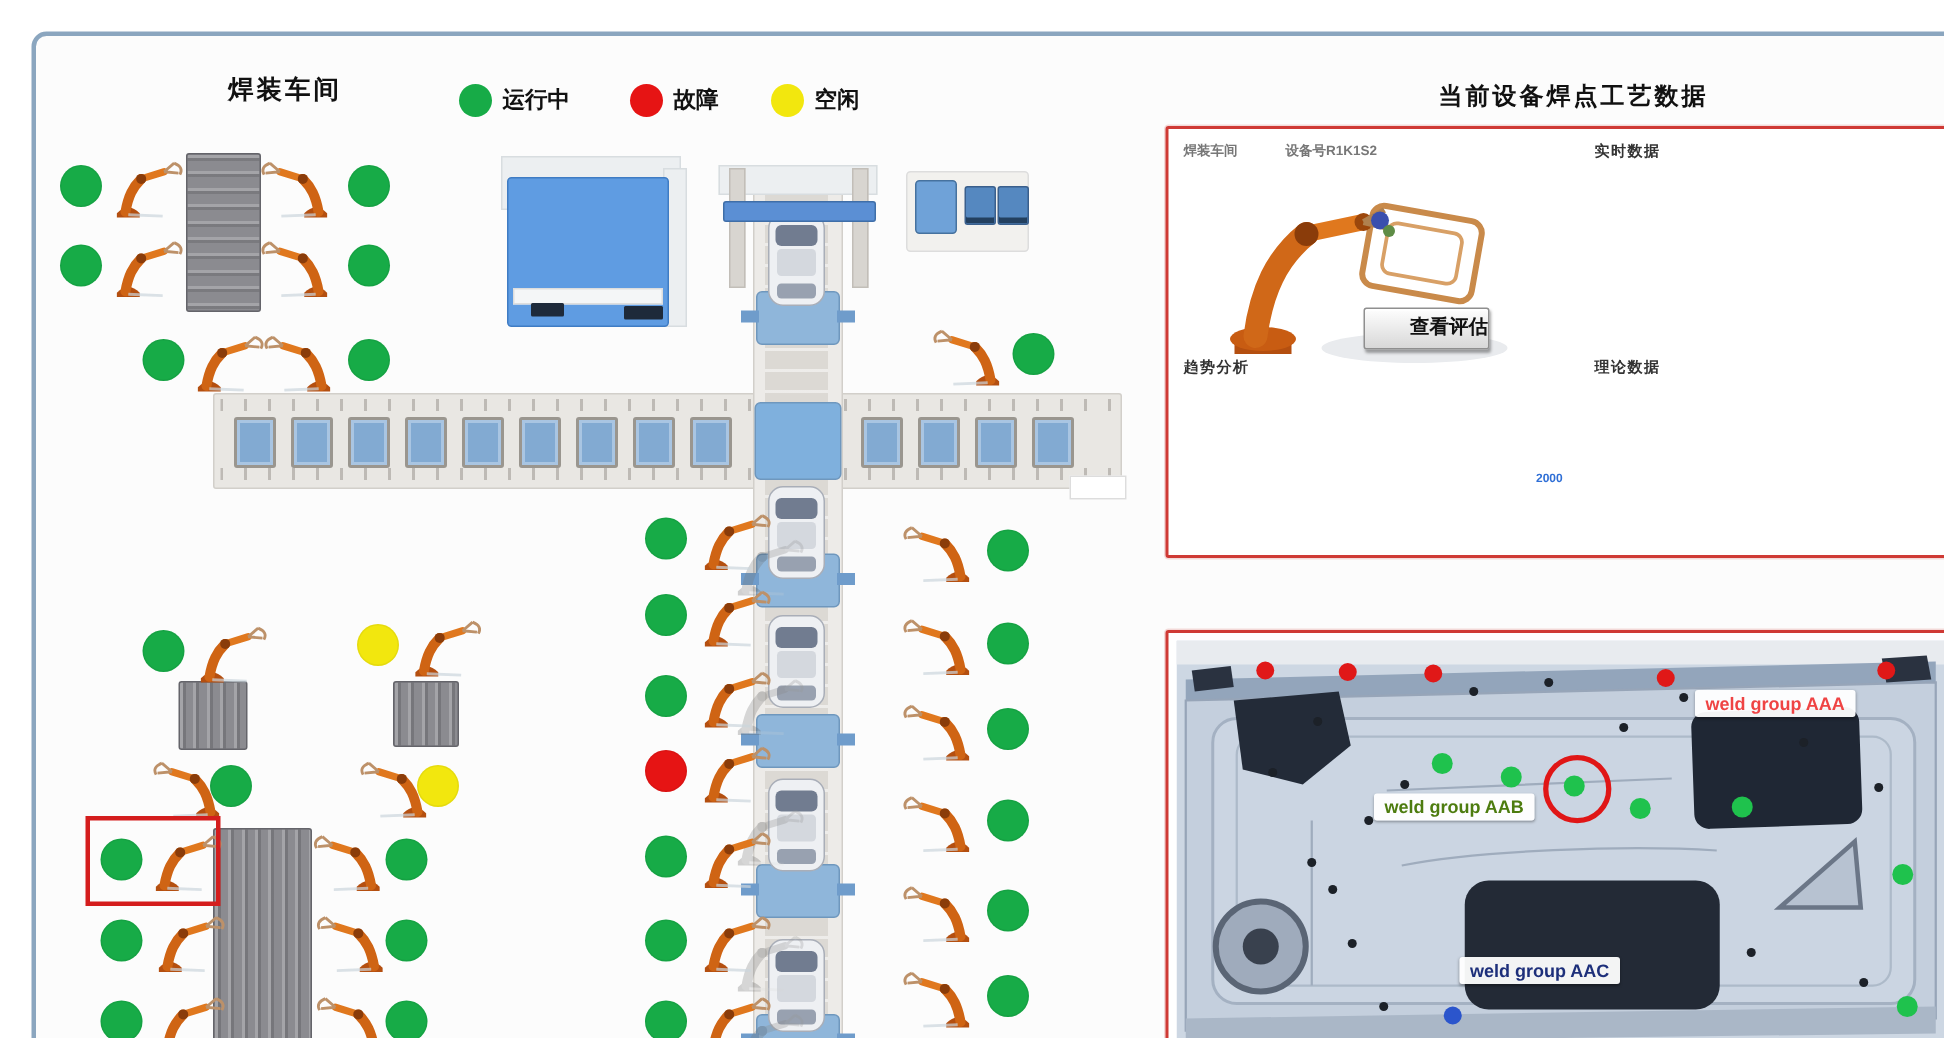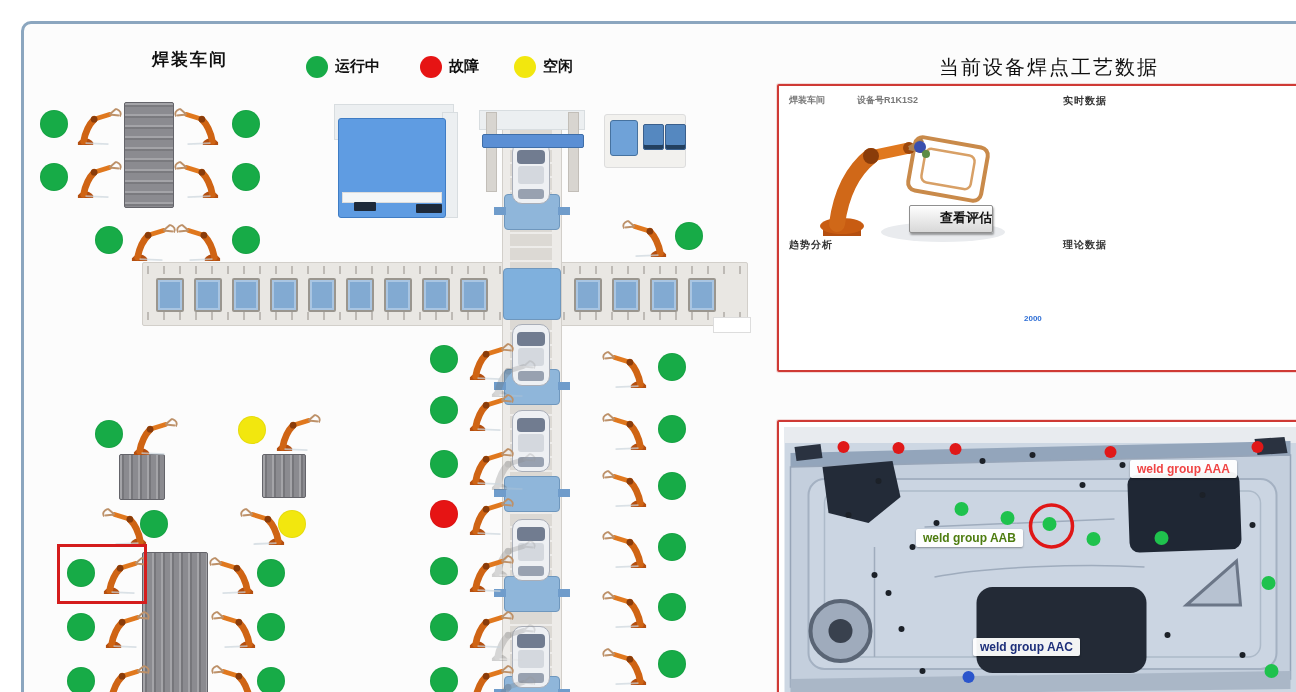--- a/index.html
+++ b/index.html
@@ -33,21 +33,21 @@
   .building-roof{background:#eceff1;border:1px solid #d8dde0;}
   .building-body{background:#5f9ce2;border:1px solid #3f7cc4;border-radius:3px;}
   .building-sill{background:#f4f6f7;border:1px solid #ddd;}
   .building-win{background:#1e2a3a;border-radius:1px;}
   .machine-base{background:#f2f1ee;border:1px solid #ddd;border-radius:3px;}
   .machine-cab{background:#6fa2d8;border:1px solid #46729f;border-radius:3px;}
   .machine-mon{background:#5588c0;border:1px solid #3a5f8c;border-radius:2px;box-shadow:inset 0 -4px 0 #23405f;}
   .gantry-col{background:#d8d5d0;border:1px solid #c2beb8;}
   .gantry-beam{background:#5b8fd4;border:1px solid #3f6ea8;border-radius:2px;}
   
-  .panel-title{font-size:20px;font-weight:normal;color:#111;text-align:center;letter-spacing:2px;}
+  .panel-title{font-size:16px;font-weight:bold;color:#111;text-align:center;letter-spacing:2px;}
   .panel{background:#fff;border:2px solid #cf3a35;border-radius:2px;box-shadow:0 0 0 1px #f3d9d8;}
   .ph-label{font-size:9px;color:#777;font-weight:bold;}
   .sec-label{font-size:10px;color:#333;font-weight:bold;letter-spacing:1px;}
   .view-btn{font-size:13px;font-weight:bold;color:#111;background:linear-gradient(#fefefe,#d8d8d8);
     border:1px solid #8f8f8f;border-radius:2px;box-shadow:1px 2px 2px rgba(0,0,0,.35),inset 0 1px 0 #fff;
     width:82px;height:26px;text-align:center;line-height:24px;cursor:pointer;}
   .trend-annot{font-size:8px;color:#2f6fd6;font-weight:bold;}
   .group-label{font-size:12px;font-weight:bold;background:rgba(255,255,255,.95);padding:2px 7px;border-radius:2px;
     box-shadow:0 1px 2px rgba(0,0,0,.35);white-space:nowrap;}
   .watermark{font-size:29px;font-weight:bold;color:#0e0e0e;letter-spacing:1px;

